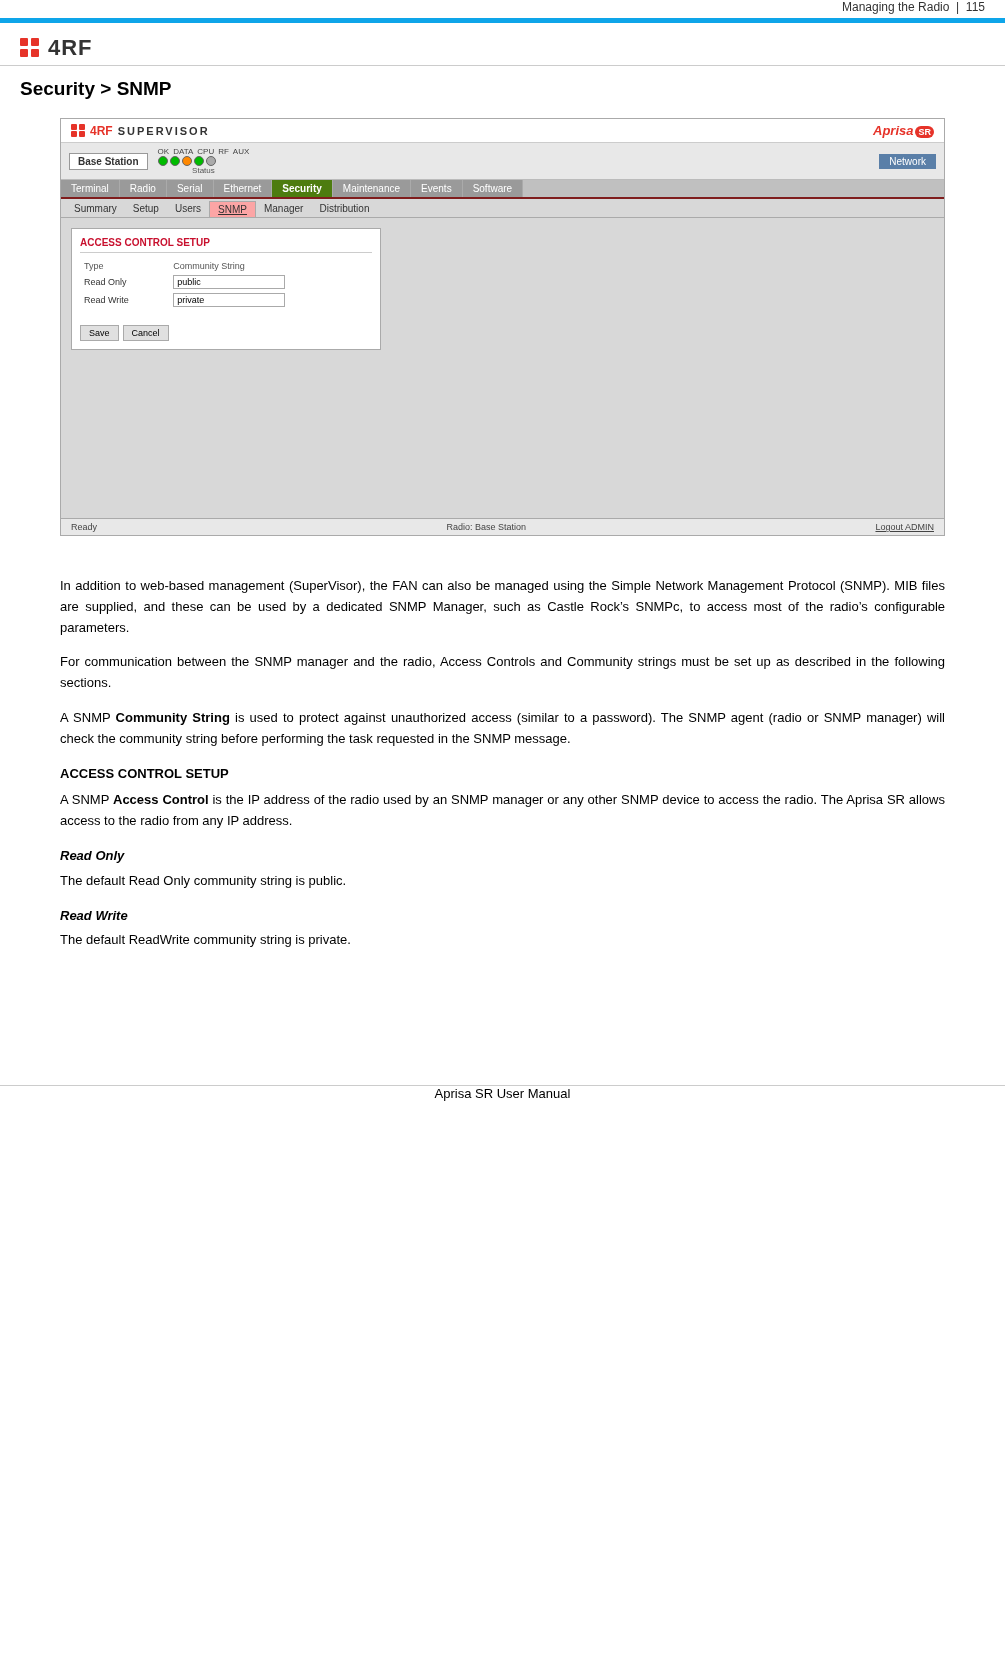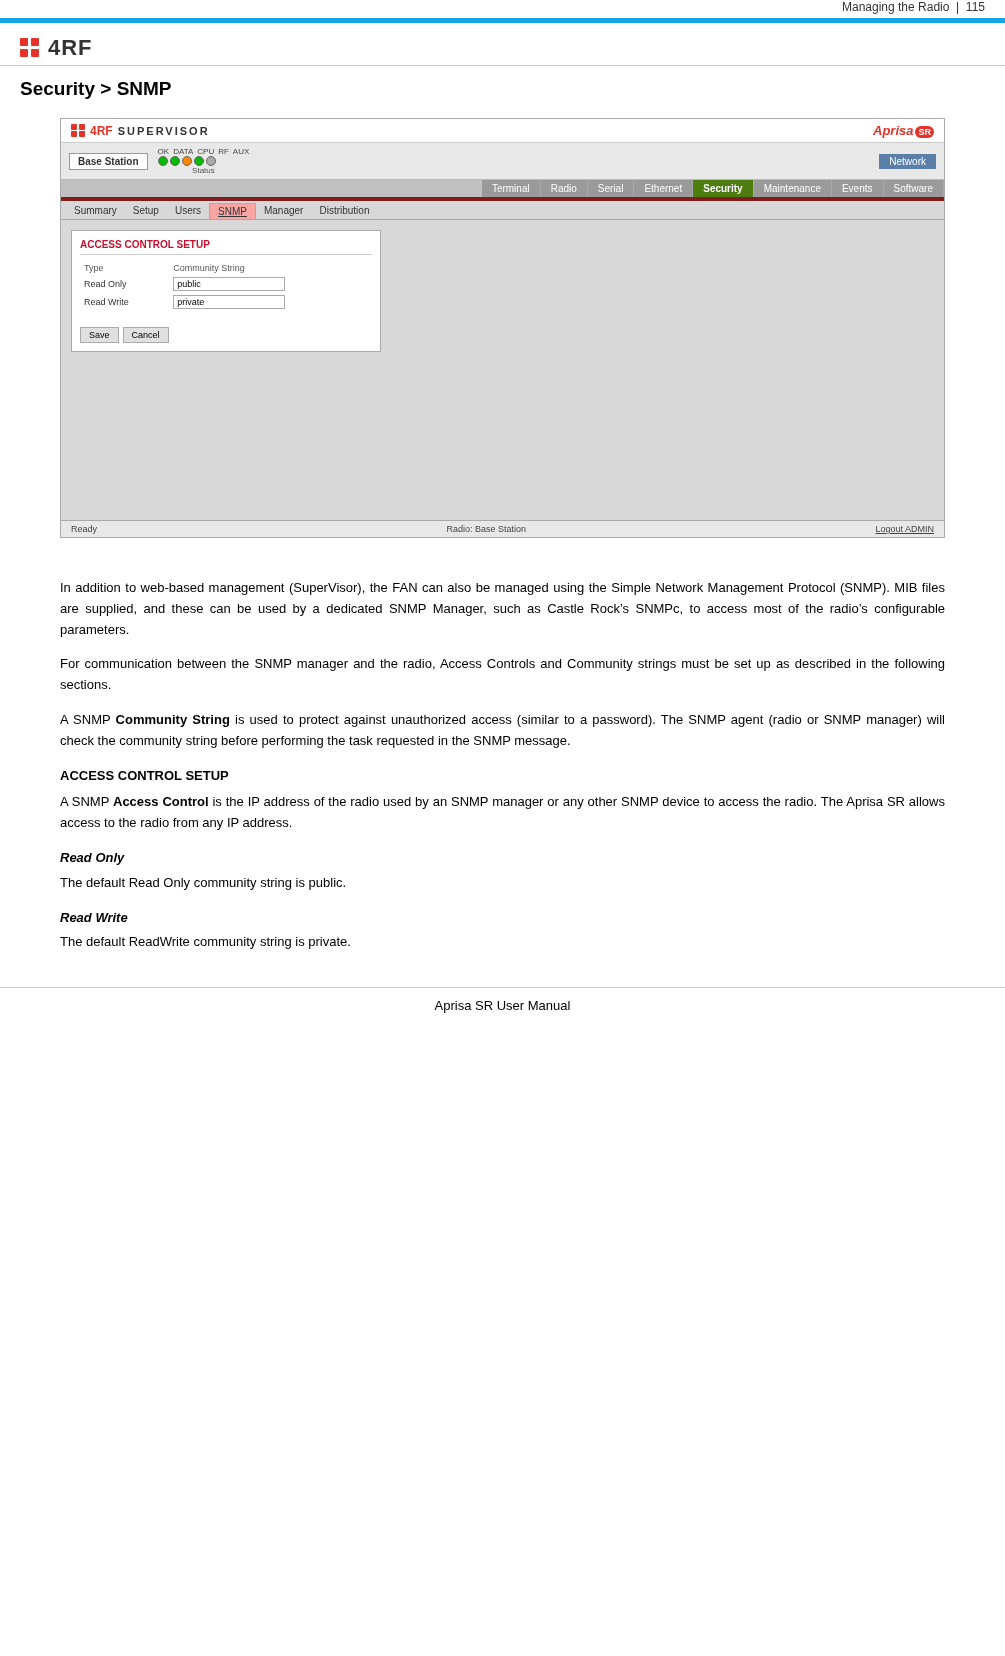--- a/index.html
+++ b/index.html
@@ -165,22 +165,21 @@
       display: flex;
       gap: 4px;
       font-size: 8px;
       color: #444;
     }
 
     
     .main-nav {
       background: #c0c0c0;
       display: flex;
-      border-bottom: 4px solid #7f1d1d;
-      justify-content: flex-end;
+      border-bottom: 2px solid #7f1d1d;
     }
     .main-nav-tab {
       padding: 3px 10px;
       font-size: 10px;
       cursor: pointer;
       border-right: 1px solid #aaa;
       color: #fff;
       background: #888;
     }
     .main-nav-tab.active {
@@ -455,15 +454,15 @@
     <span>A SNMP </span><span class="bold">Access Control</span><span> is the IP address of the radio used by an SNMP manager or any other SNMP device to access the radio. The Aprisa SR allows access to the radio from any IP address.</span>
   </p>
 
   <p class="sub-heading">Read Only</p>
   <p>The default Read Only community string is public.</p>
 
   <p class="sub-heading">Read Write</p>
   <p>The default ReadWrite community string is private.</p>
 </div>
 
-<div style="position:relative; text-align:center; border-top:1px solid #ccc; padding: 10px;">
+<div style="position:relative; margin-top: 100px; text-align:center; border-top:1px solid #ccc; ">
   <span>Aprisa SR User Manual</span>
 </div>
 
 </body></html>

